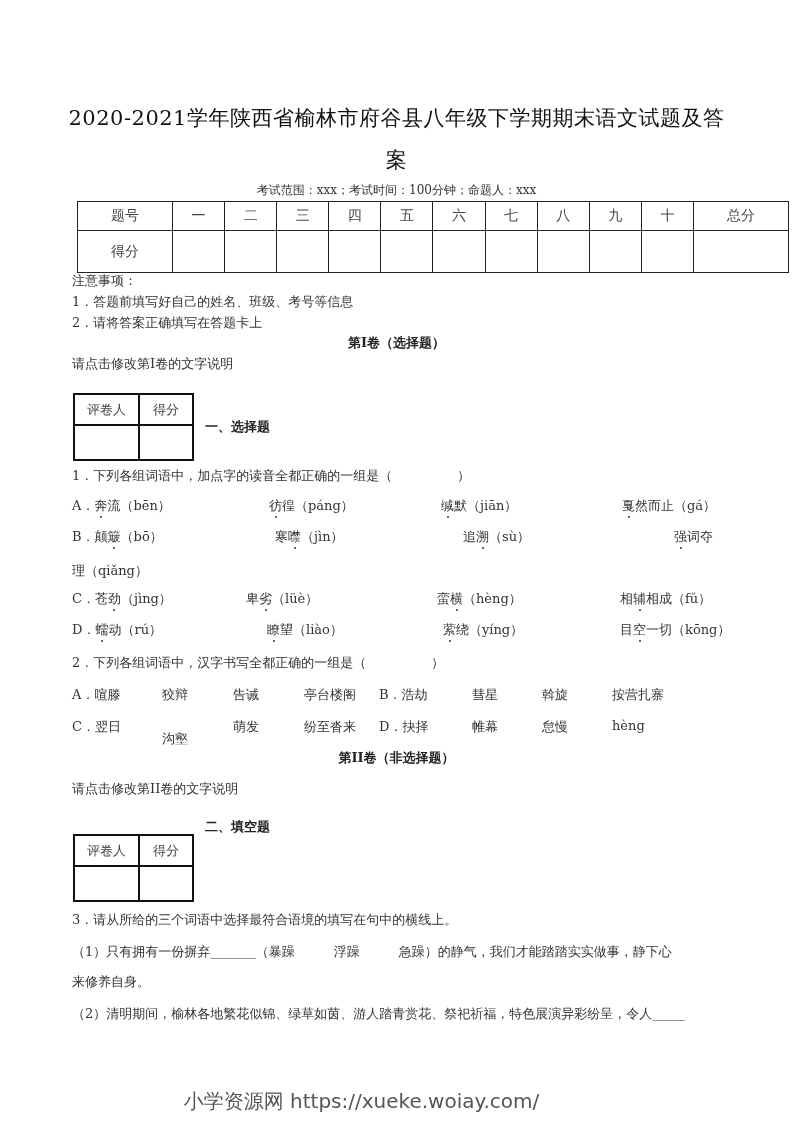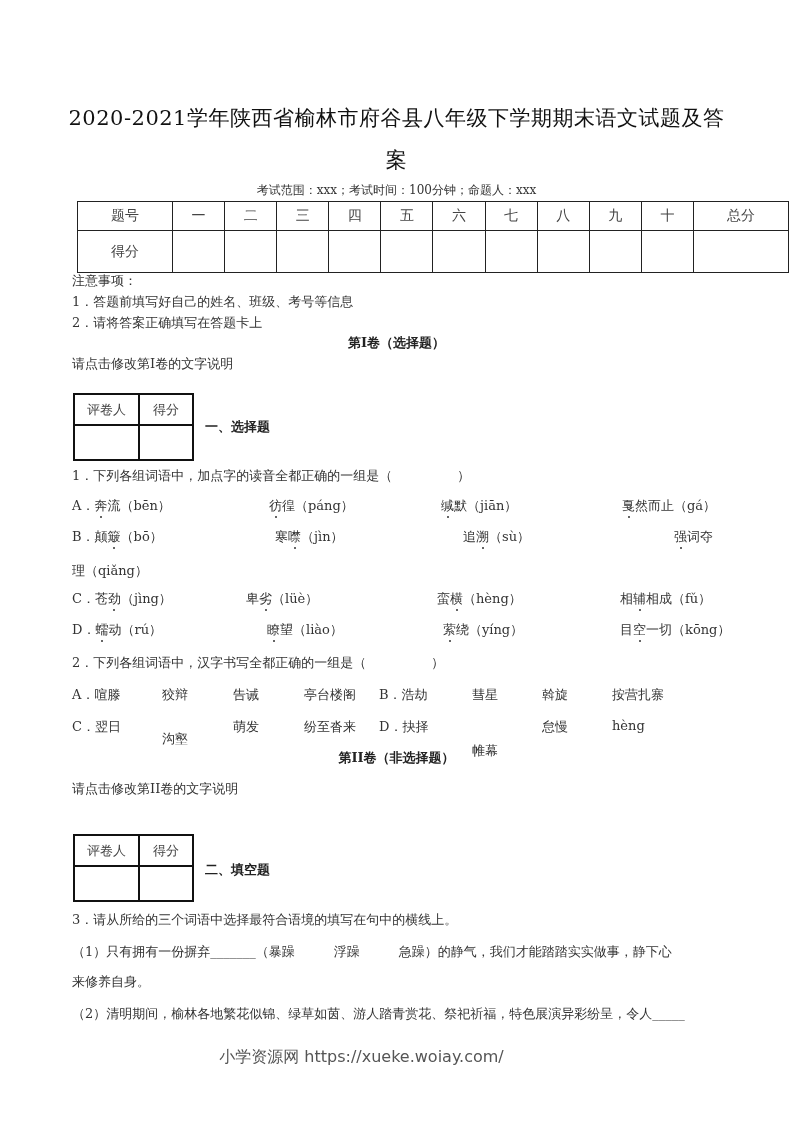--- a/index.html
+++ b/index.html
@@ -16,21 +16,21 @@
   .center-bold { left:0; width:793px; text-align:center; font-size:13px; font-weight:bold; color:#222; }
   table.grader { position:absolute; border-collapse:collapse; font-size:13px; }
   table.grader td { border:2px solid #111; width:61px; text-align:center; color:#444; }
   table.grader tr.h td { height:27px; }
   table.grader tr.b td { height:31px; }
   table.grader td.c2 { width:50px; }
   .section-head { font-size:13px; font-weight:bold; color:#222; }
   .opt { position:absolute; font-size:13px; color:#333; white-space:nowrap; }
   .dot { position:relative; }
   .dot::after { content:""; position:absolute; left:50%; bottom:-5px; width:2px; height:2px; margin-left:-1px; background:#333; border-radius:1px; }
-  .footer { left:0; width:723px; text-align:center; top:1047px; font-size:16px; color:#555; font-family:"DejaVu Sans","Liberation Sans",sans-serif; }
+  .footer { left:0; width:723px; text-align:center; top:1088px; font-size:20px; color:#555; font-family:"DejaVu Sans","Liberation Sans",sans-serif; }
 </style>
 </head>
 <body>
 
 <div class="abs title" style="top:104px;">2020-2021学年陕西省榆林市府谷县八年级下学期期末语文试题及答</div>
 <div class="abs title" style="top:146px;">案</div>
 <div class="abs sub">考试范围：xxx；考试时间：100分钟；命题人：xxx</div>
 
 <table class="score">
   <tbody>
@@ -117,39 +117,39 @@
 <div class="opt" style="left:379px; top:686px;">B．浩劫</div>
 <div class="opt" style="left:472px; top:686px;">彗星</div>
 <div class="opt" style="left:542px; top:686px;">斡旋</div>
 <div class="opt" style="left:612px; top:686px;">按营扎寨</div>
 
 <div class="opt" style="left:72px; top:718px;">C．翌日</div>
 <div class="opt" style="left:162px; top:718px;margin-top:12px;">沟壑</div>
 <div class="opt" style="left:233px; top:718px;">萌发</div>
 <div class="opt" style="left:304px; top:718px;">纷至沓来</div>
 <div class="opt" style="left:379px; top:718px;">D．抉择</div>
-<div class="opt" style="left:472px; top:718px;margin-top:24px;">帷幕</div>
+<div class="opt" style="left:472px; top:718px;">帷幕</div>
 <div class="opt" style="left:542px; top:718px;">怠慢</div>
 <div class="opt" style="left:612px; top:718px;">hèng</div>
 
 <div class="abs center-bold" style="top:749px;">第II卷（非选择题）</div>
 <div class="abs line" style="top:780px;">请点击修改第II卷的文字说明</div>
 
 <table class="grader" style="left:73px; top:834px;">
   <tbody>
       <tr class="h">
     <td>评卷人</td>
     <td class="c2">得分</td>
   </tr>
   <tr class="b">
     <td></td>
     <td class="c2"></td>
   </tr>
 </tbody>
   </table>
-<div class="abs section-head" style="left:205px; top:861px;">二、填空题</div>
+<div class="abs section-head" style="left:205px; top:818px;">二、填空题</div>
 
 <div class="abs line" style="top:911px;">3．请从所给的三个词语中选择最符合语境的填写在句中的横线上。</div>
 <div class="abs line" style="top:943px;">（1）只有拥有一份摒弃_______（暴躁　　　浮躁　　　急躁）的静气，我们才能踏踏实实做事，静下心</div>
 <div class="abs line" style="top:973px;">来修养自身。</div>
 <div class="abs line" style="top:1005px;">（2）清明期间，榆林各地繁花似锦、绿草如茵、游人踏青赏花、祭祀祈福，特色展演异彩纷呈，令人_____</div>
 
 <div class="abs footer">小学资源网 https://xueke.woiay.com/</div>
 
 </body></html>

